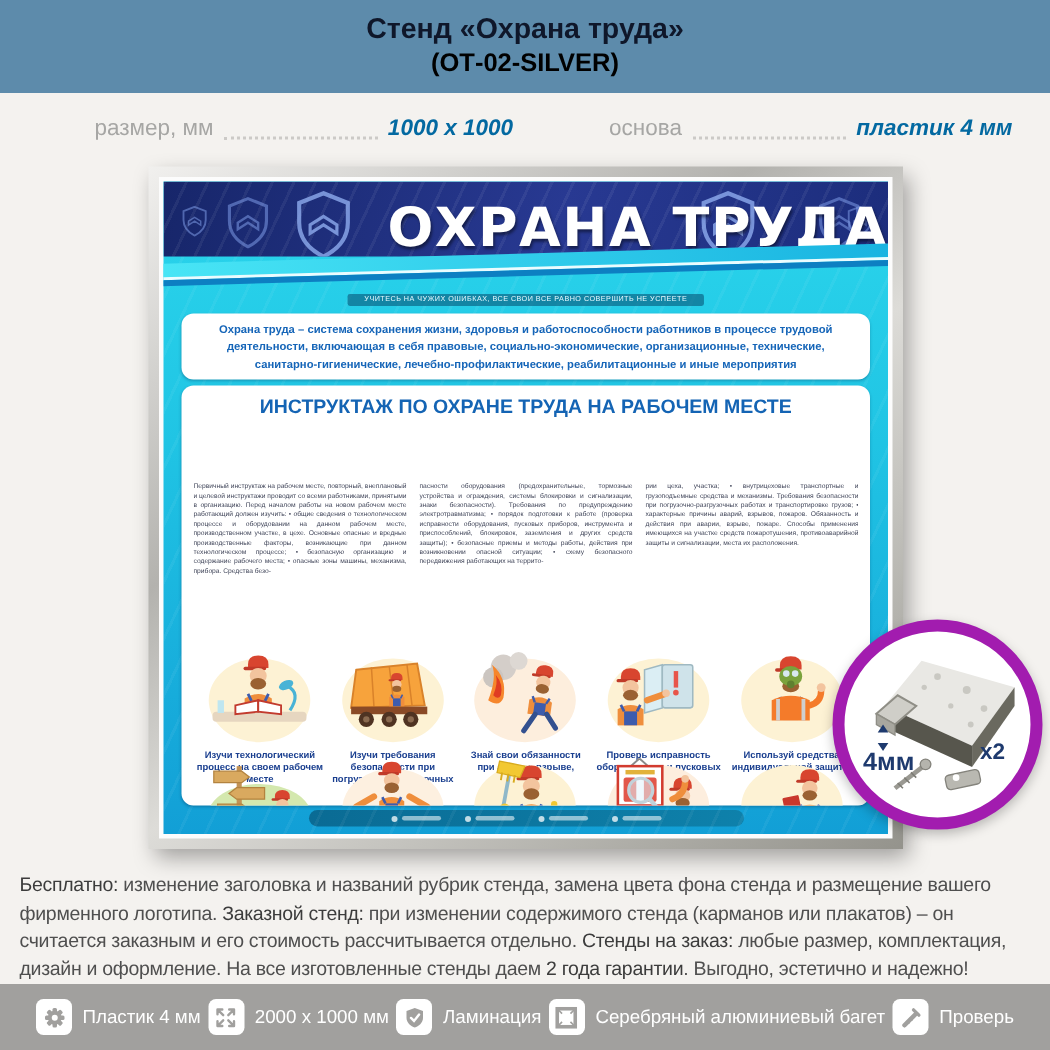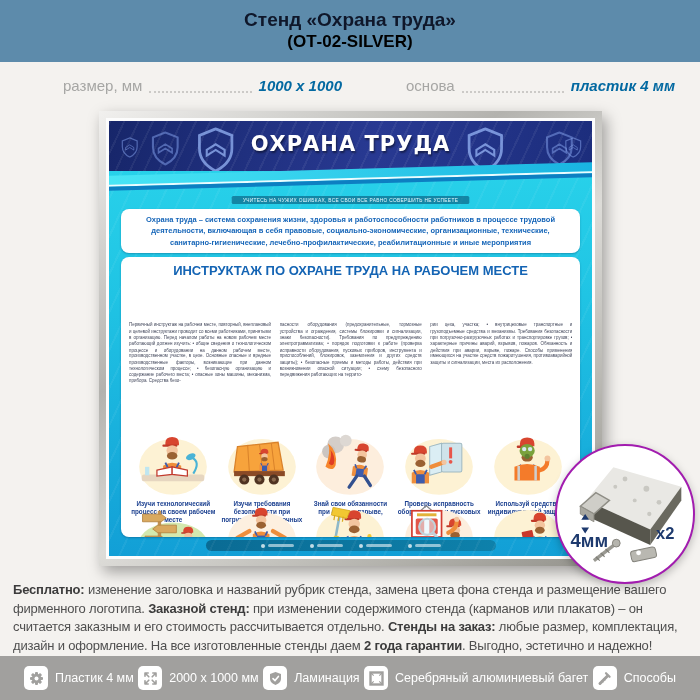--- a/index.html
+++ b/index.html
@@ -26,21 +26,21 @@
   .poster-white{width:100%;height:100%;background:#fcfcfc;padding:3px;box-sizing:border-box;}
   .poster{width:100%;height:100%;position:relative;overflow:hidden;display:flex;flex-direction:column;
     background:linear-gradient(180deg,#2bd6ec 0%,#20c4e4 40%,#129fd6 100%);}
   .poster::before{content:"";position:absolute;inset:0;pointer-events:none;
     background:repeating-linear-gradient(115deg,rgba(255,255,255,0.05) 0 2px,transparent 2px 16px);}
   .p-header{height:50px;flex:none;position:relative;
     background:linear-gradient(100deg,#17266a,#283992 55%,#1c2d7c);}
   .p-header::before{content:"";position:absolute;inset:0;
     background:repeating-linear-gradient(115deg,rgba(255,255,255,0.06) 0 2px,transparent 2px 13px);}
   .p-shields{position:absolute;inset:0;width:100%;height:100%;}
-  .p-title{position:absolute;width:100%;text-align:center;top:11px;color:#fff;font-size:21px;
+  .p-title{position:absolute;width:100%;text-align:right;top:11px;color:#fff;font-size:36px;
     font-weight:bold;letter-spacing:1px;font-family:"DejaVu Sans",sans-serif;
     text-shadow:1px 2px 2px rgba(0,0,0,0.45);}
   .p-swoosh{height:14px;flex:none;position:relative;overflow:visible;z-index:2;}
   .sw-a{position:absolute;left:-20px;right:-20px;height:9px;top:-2px;
     background:linear-gradient(90deg,#4ae7f6,#17b2e0);transform:rotate(-1.6deg);}
   .sw-w{position:absolute;left:-20px;right:-20px;height:2px;top:7px;background:#eafcff;transform:rotate(-1.6deg);}
   .sw-b{position:absolute;left:-20px;right:-20px;height:4px;top:9px;background:#0d7fc2;transform:rotate(-1.6deg);}
   .p-motto-wrap{text-align:center;margin-top:3px;position:relative;z-index:1;}
   .p-motto{display:inline-block;background:rgba(8,88,122,0.62);color:#e9fbff;font-size:6px;
     letter-spacing:.4px;padding:2px 14px;border-radius:2px;white-space:nowrap;transform:scale(.8);}
@@ -56,29 +56,29 @@
   .fig-row{display:flex;flex:1;min-height:0;}
   .fig{flex:1;display:flex;flex-direction:column;align-items:center;padding:0 2px;min-width:0;}
   .fig svg{width:84px;height:66px;flex:none;}
   .fig-cap{font-size:6.3px;font-weight:bold;color:#1a3f8f;text-align:center;line-height:1.3;margin-top:1px;}
   .p-footer{height:11px;margin:3px auto 5px;width:290px;flex:none;border-radius:6px;
     background:linear-gradient(90deg,#0a6b94,#0e81ab);display:flex;align-items:center;justify-content:center;gap:16px;}
   .pf-item{display:flex;align-items:center;gap:3px;}
   .pf-dot{width:4px;height:4px;border-radius:50%;background:rgba(255,255,255,0.75);}
   .pf-bar{width:26px;height:2.5px;border-radius:2px;background:rgba(255,255,255,0.55);}
   
-  .badge{position:absolute;right:5px;top:444px;width:140px;height:140px;border-radius:50%;
-    background:#fff;border:2px solid #a21caf;box-sizing:border-box;z-index:5;overflow:hidden;
+  .badge{position:absolute;right:5px;top:413px;width:140px;height:140px;border-radius:50%;
+    background:#fff;border:8px solid #a21caf;box-sizing:border-box;z-index:5;overflow:hidden;
     box-shadow:0 3px 8px rgba(0,0,0,0.25);}
   .badge svg{width:100%;height:100%;}
   .badge text{font-family:"Liberation Sans",sans-serif;font-weight:bold;fill:#1e3a6e;}
   
   .desc{position:absolute;left:13px;right:13px;top:581px;color:#4f4f4f;font-size:13px;
     line-height:1.43;letter-spacing:-0.2px;text-align:left;}
-  .desc .bseg{font-weight:bold;color:#3c3c3c;}
+  .desc .bseg{font-weight:normal;color:#3c3c3c;}
   
   .features{position:absolute;left:0;right:0;bottom:0;height:44px;background:#a1a09e;
     display:flex;align-items:center;justify-content:space-between;padding:0 24px;box-sizing:border-box;}
   .feat{display:flex;align-items:center;gap:7px;}
   .feat-icon{width:24px;height:24px;background:#fff;border-radius:5px;flex:none;
     display:flex;align-items:center;justify-content:center;}
   .feat-label{color:#fff;font-size:12.5px;white-space:nowrap;}
 </style>
 </head>
 <body>
@@ -407,15 +407,15 @@
     <span class="feat-label">Серебряный алюминиевый багет</span>
   </div>
   <div class="feat">
     <span class="feat-icon">
       <svg viewBox="0 0 15 15" width="15" height="15" stroke="#a1a09e" fill="none">
         <path d="M3 12.5 L10.5 5" stroke-width="3" stroke-linecap="round"></path>
         <path d="M9 2.2 l3.6 3.6" stroke-width="2.2" stroke-linecap="round"></path>
         <path d="M4.5 9.5 l1.8 1.8 M6.5 7.5 l1.8 1.8" stroke-width="1"></path>
       </svg>
     </span>
-    <span class="feat-label">Способы</span>
+    <span class="feat-label">Проверь</span>
   </div>
 </div>
 
 </body></html>

